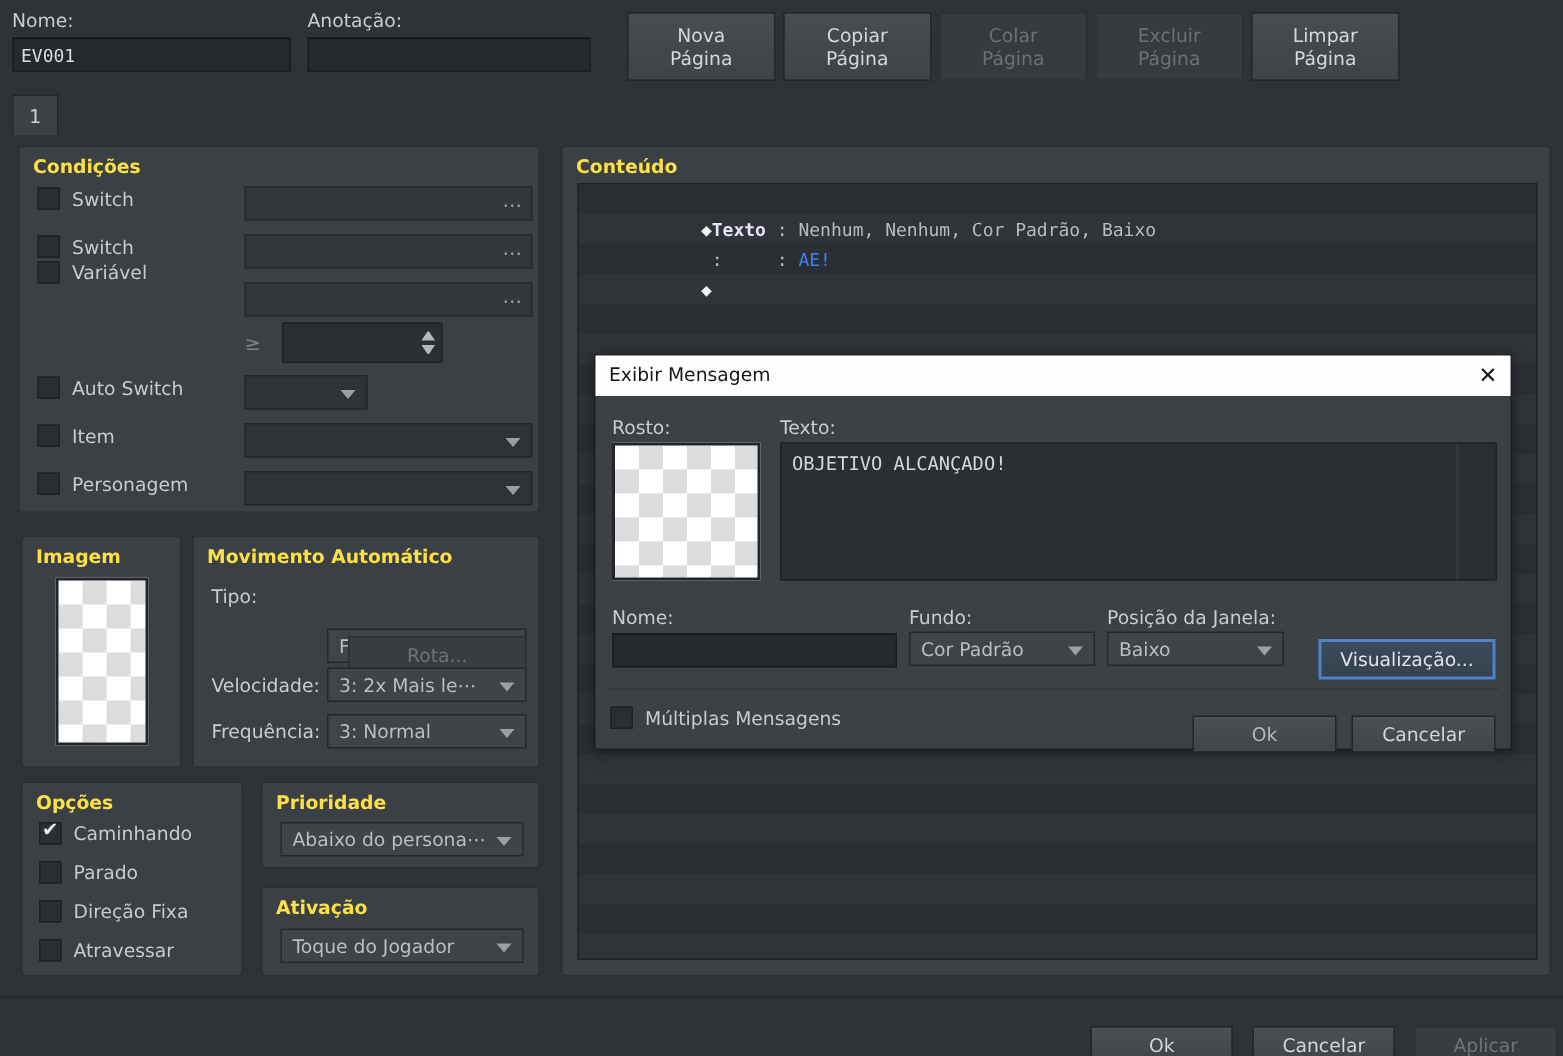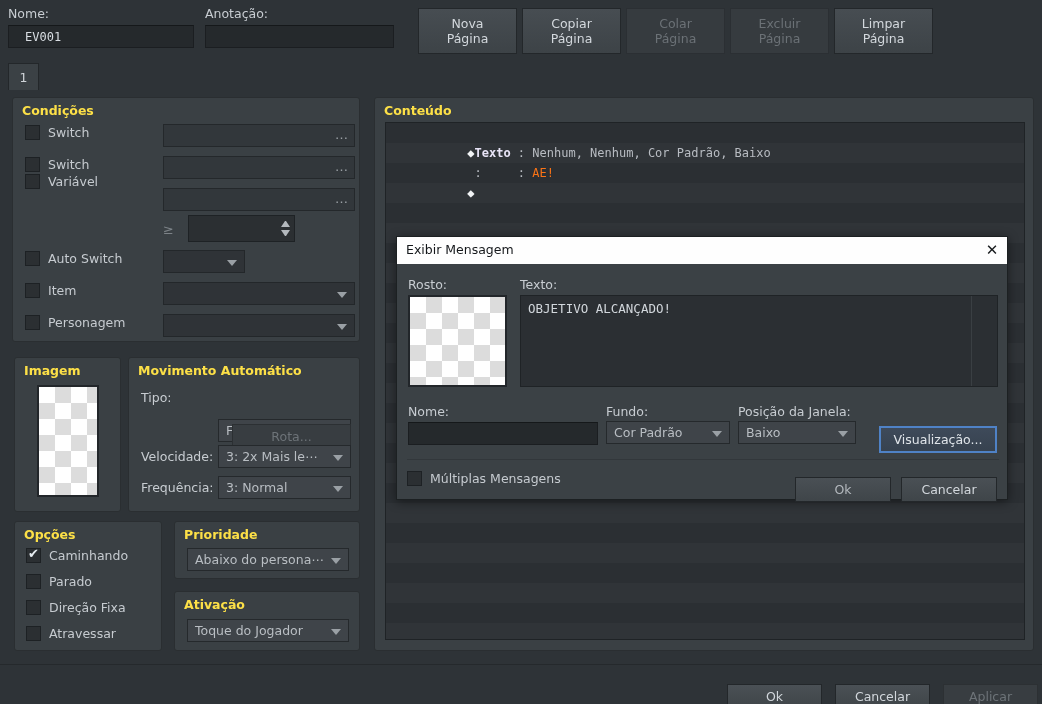--- a/index.html
+++ b/index.html
@@ -11,21 +11,21 @@
     color: #c7ccd1;
     overflow: hidden;
   }
   .app { position: relative; width: 1042px; height: 704px; }
 
   
   .topbar { position: absolute; left: 0; top: 0; width: 1042px; height: 60px; background: #2e3337; }
   .field-label { color: #c8cdd2; font-size: 12.5px; }
   .text-input {
     background: #25292c; border: 1px solid #1b1e21; border-top-color: #15181a;
-    color: #d8dde2; height: 23px; padding: 0 16px; line-height: 21px;
+    color: #d8dde2; height: 23px; padding: 0 5px; line-height: 21px;
     font-family: "DejaVu Sans Mono", "Liberation Mono", monospace; font-size: 12px;
     outline: none; width: 100%;
   }
   .lbl-nome { position: absolute; left: 8px; top: 6px; }
   .inp-nome { position: absolute; left: 8px; top: 25px; width: 186px; }
   .lbl-anot { position: absolute; left: 205px; top: 6px; }
   .inp-anot { position: absolute; left: 205px; top: 25px; width: 189px; }
 
   .pgbtns { position: absolute; left: 418px; top: 8px; display: flex; gap: 5px; }
   .pgbtn {
@@ -106,21 +106,21 @@
   .listbox {
     position: absolute; background: #2b2f33; border: 1px solid #1f2326; overflow: hidden;
   }
   .listbox .stripes { position: absolute; inset: 0;
     background: repeating-linear-gradient(#2b2f33 0 20px, #303438 20px 40px); }
   .lrow { position: relative; height: 20px; line-height: 20px; padding-left: 9px; white-space: pre;
           font-family: "DejaVu Sans Mono", "Liberation Mono", monospace; font-size: 12px; }
   .dia { color: #f2f4f6; }
   .kw  { color: #e7e3f6; font-weight: bold; }
   .val { color: #b8bcc2; }
-  .txt { color: #f97316; }
+  .txt { color: #3b82f6; }
 
   
   .modal { position: absolute; background: #3b4145; border: 1px solid #1c2022; box-shadow: 0 2px 10px rgba(0,0,0,.45); }
   .modal-title { position: absolute; left: 0; top: 0; width: 100%; height: 27px; background: #fefefe; }
   .modal-title .t { position: absolute; left: 9px; top: 5px; color: #14171a; font-size: 12.5px; }
   .mclose { position: absolute; right: 4px; top: 3px; width: 22px; height: 21px; cursor: pointer;
             color: #14171a; font-size: 15px; line-height: 21px; text-align: center; }
 
   .btn {
     position: absolute; background: linear-gradient(#4a5055, #3f4549); border: 1px solid #23272a;

